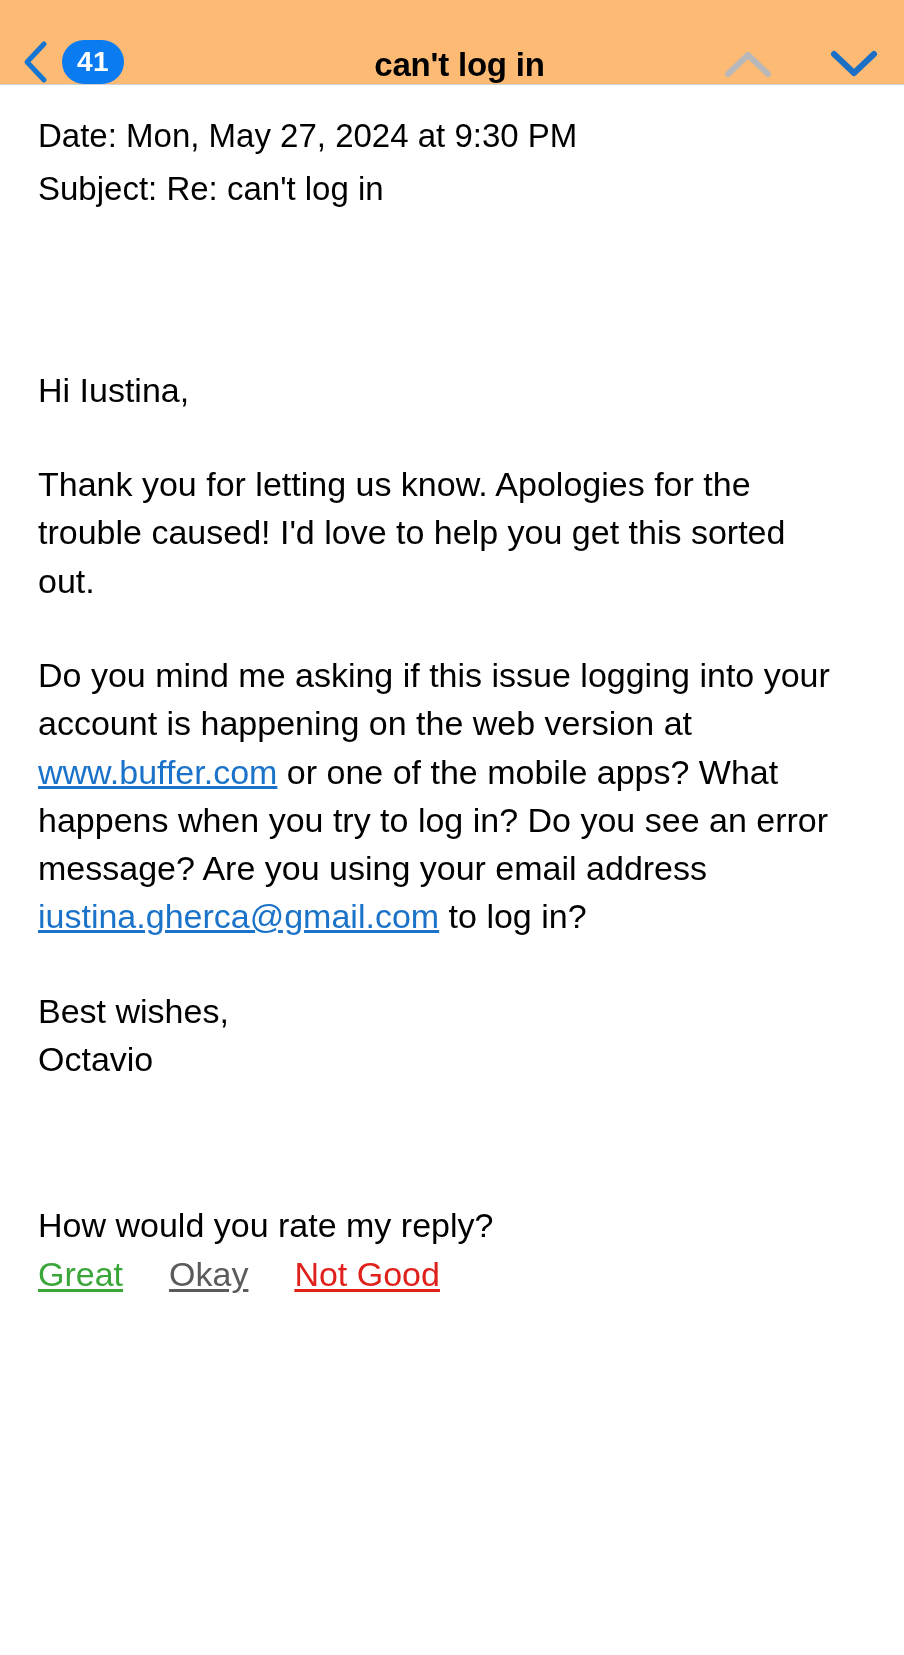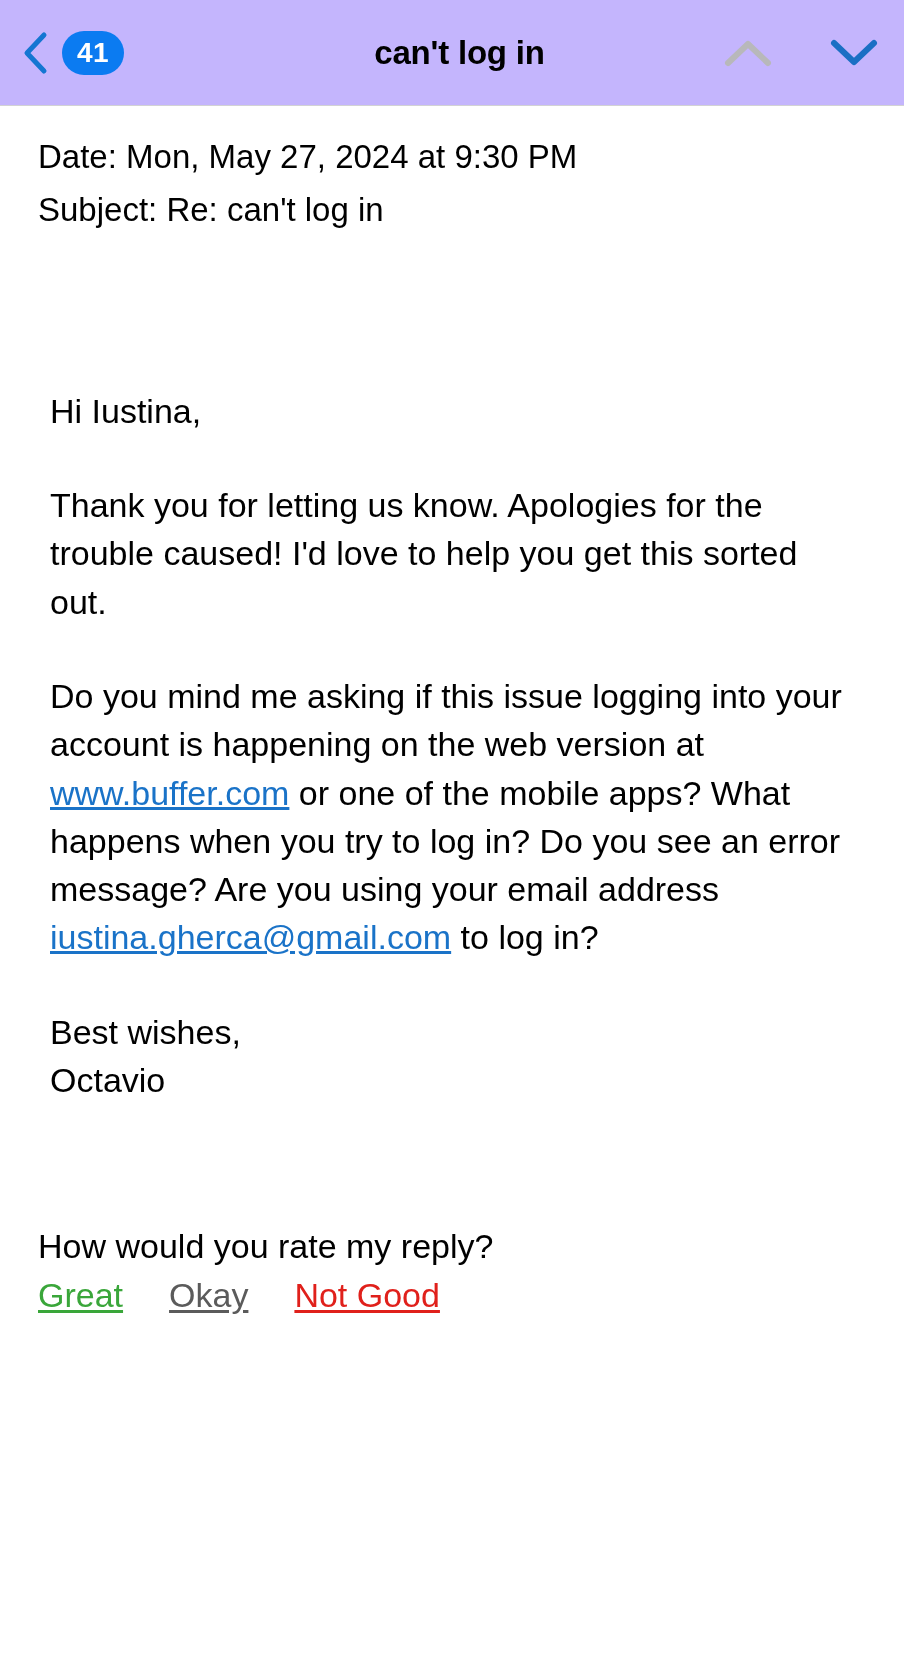--- a/index.html
+++ b/index.html
@@ -9,25 +9,25 @@
     height: 1655px;
     background: #ffffff;
     font-family: "Liberation Sans", "DejaVu Sans", sans-serif;
     color: #000000;
     overflow: hidden;
   }
 
   
   .navbar {
     position: relative;
-    height: 106px;
-    background: #c4b5fd;
+    height: 85px;
+    background: #fdba74;
     border-bottom: 1px solid #d2d2d4;
     display: flex;
-    align-items: center;
+    align-items: flex-end;
     padding: 0 22px;
   }
   .nav-left {
     display: flex;
     align-items: center;
     gap: 14px;
     flex: 0 0 auto;
   }
   .back-chevron {
     width: 26px;
@@ -83,21 +83,20 @@
   }
   .meta-line {
     font-size: 33px;
     line-height: 1.62;
     color: #000000;
     white-space: nowrap;
   }
 
   .body-block {
     margin-top: 150px;
-    margin-left: 12px;
   }
   .para {
     font-size: 34px;
     line-height: 1.42;
     color: #000000;
     margin: 0 0 46px 0;
     max-width: 800px;
   }
   .sig {
     font-size: 34px;

